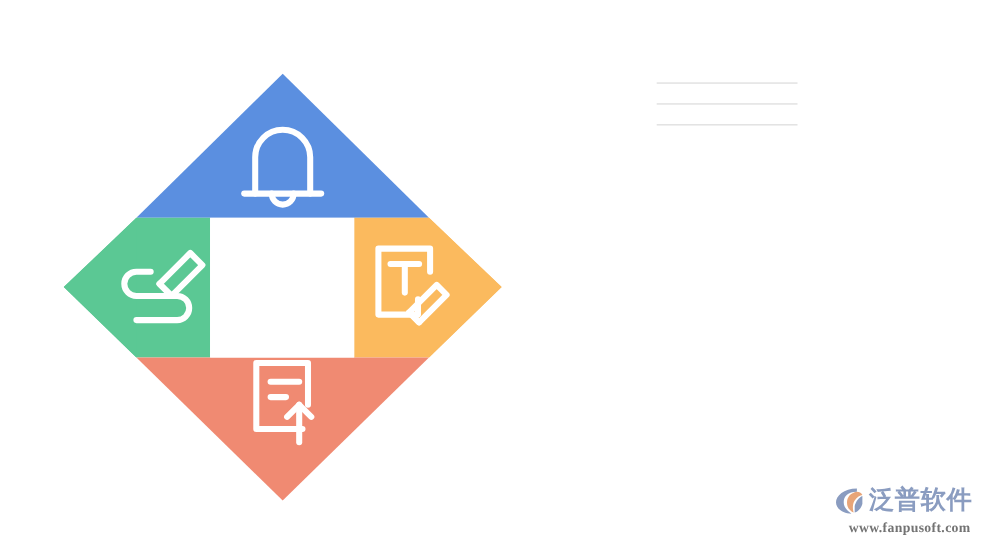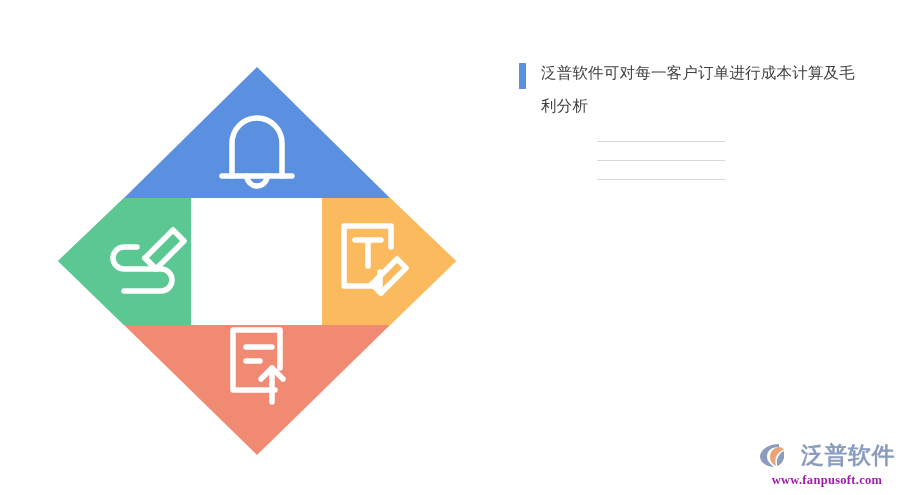--- a/index.html
+++ b/index.html
@@ -79,41 +79,41 @@
   #brand-logo {
     position: absolute;
     left: 757px;
     top: 440px;
     width: 140px;
     height: 50px;
   }
   #brand-logo .logo-row {
     display: flex;
     align-items: center;
-    gap: 14px;
+    gap: 3px;
   }
   #brand-logo .logo-mark {
     width: 30px;
     height: 30px;
     flex: 0 0 30px;
   }
   #brand-logo .logo-name {
     font-size: 23px;
     font-weight: bold;
     color: #8a9cc0;
     letter-spacing: 0.5px;
     font-family: "DejaVu Sans", "Liberation Sans", sans-serif;
     line-height: 1;
     white-space: nowrap;
   }
   #brand-logo .logo-url {
     margin-top: 3px;
     font-size: 12.5px;
     font-weight: bold;
-    color: #a21caf;
+    color: #737373;
     letter-spacing: 0.3px;
     font-family: "Liberation Serif", "DejaVu Serif", serif;
     text-align: center;
     white-space: nowrap;
   }
 </style>
 </head>
 <body>
 
 <div id="slide">
@@ -178,24 +178,20 @@
         <line x1="196" y1="303" x2="210" y2="303"></line>
 
         <line x1="222" y1="344" x2="222" y2="310"></line>
         <polyline points="211,321 222,310 233,321"></polyline>
       </g>
     </svg>
   </div>
 
   <div id="feature-list">
 
-    <div class="feature-item">
-      <span class="feature-bar" style="background:#5B8FE0"></span>
-      <div class="feature-text">泛普软件可对每一客户订单进行成本计算及毛利分析</div>
-    </div>
 
     <div class="feature-sep"></div>
 
 
     <div class="feature-sep"></div>
 
 
     <div class="feature-sep"></div>
 
 

